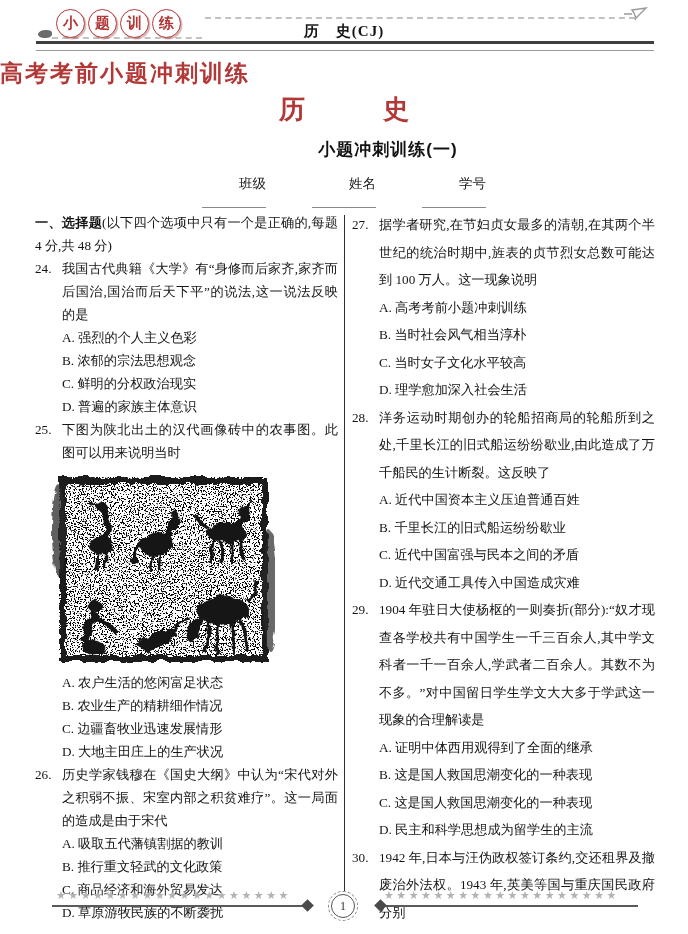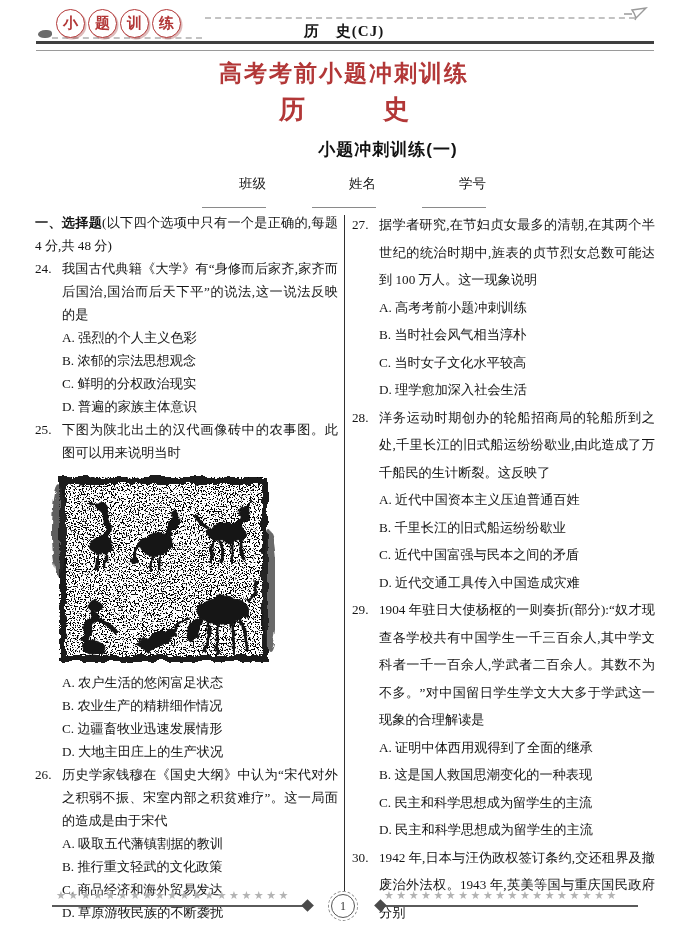--- a/index.html
+++ b/index.html
@@ -16,21 +16,21 @@
   .dash-under{position:absolute;left:52px;top:37px;width:150px;border-top:2px dashed #c2c2c2;}
   .subject-line{position:absolute;left:0;top:22px;width:100%;text-align:center;
                 font-size:15px;font-weight:bold;letter-spacing:1px;}
   .header-rule{position:absolute;left:36px;top:41px;width:618px;height:6px;
                border-top:3px solid #3f3f3f;border-bottom:1.5px solid #9a9a9a;}
   .ink-blob{position:absolute;left:38px;top:30px;width:14px;height:8px;background:#6b6b6b;
             border-radius:60% 40% 50% 50%;}
   .plane-icon{position:absolute;right:40px;top:6px;}
 
   
-  .title1{position:absolute;left:0;top:58px;width:100%;text-align:center;
+  .title1{position:absolute;left:0;top:58px;width:100%;text-align:left;
           font-family:"Liberation Sans","DejaVu Sans",sans-serif;font-weight:bold;
           font-size:23px;color:#b23737;letter-spacing:2px;}
   .title2{position:absolute;left:0;top:92px;width:100%;text-align:center;
           font-family:"Liberation Sans","DejaVu Sans",sans-serif;font-weight:bold;
           font-size:26px;color:#b23737;}
   .title3{position:absolute;left:0;top:138px;width:100%;text-align:center;
           font-family:"Liberation Sans","DejaVu Sans",sans-serif;font-weight:bold;
           font-size:17px;color:#111;letter-spacing:1px;margin-left:44px;}
   .fields{position:absolute;left:0;top:175px;width:100%;display:flex;justify-content:center;
           gap:46px;font-size:13.5px;}
@@ -228,21 +228,21 @@
     <div class="opt">B. 千里长江的旧式船运纷纷歇业</div>
     <div class="opt">C. 近代中国富强与民本之间的矛盾</div>
     <div class="opt">D. 近代交通工具传入中国造成灾难</div>
 
     <div class="q">
       <span class="qnum">29.</span>
       <span class="qtext">1904 年驻日大使杨枢的一则奏折(部分):“奴才现查各学校共有中国学生一千三百余人,其中学文科者一千一百余人,学武者二百余人。其数不为不多。”对中国留日学生学文大大多于学武这一现象的合理解读是</span>
     </div>
     <div class="opt">A. 证明中体西用观得到了全面的继承</div>
     <div class="opt">B. 这是国人救国思潮变化的一种表现</div>
-    <div class="opt">C. 民主和科学思想成为留学生的主流</div>
+    <div class="opt">C. 这是国人救国思潮变化的一种表现</div>
     <div class="opt">D. 民主和科学思想成为留学生的主流</div>
 
     <div class="q">
       <span class="qnum">30.</span>
       <span class="qtext">1942 年,日本与汪伪政权签订条约,交还租界及撤废治外法权。1943 年,英美等国与重庆国民政府分别</span>
     </div>
   </div>
 
   <div class="stars left">★★★★★★★★★★★★★★★★★★★</div>
   <div class="stars right">★★★★★★★★★★★★★★★★★★★</div>

